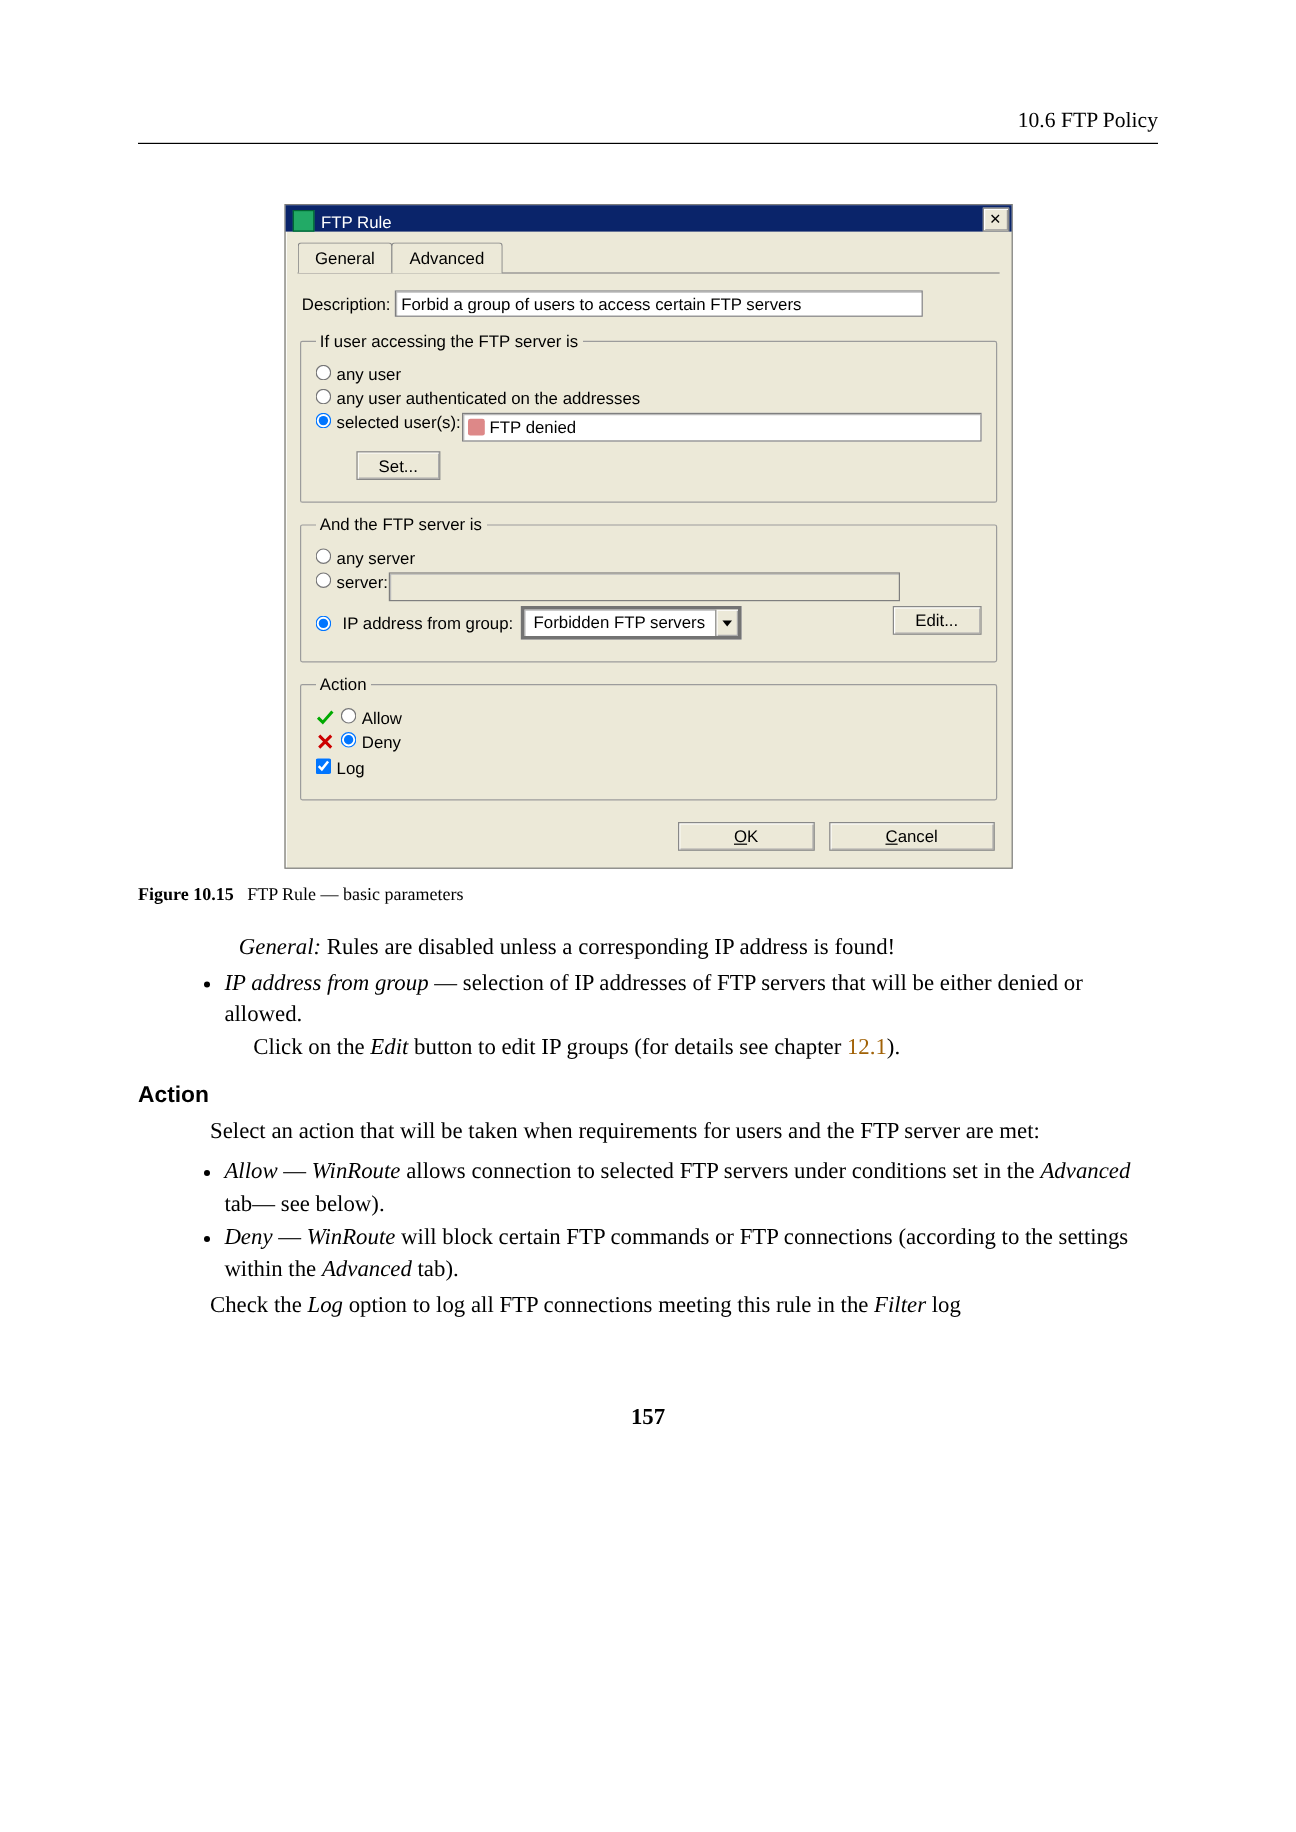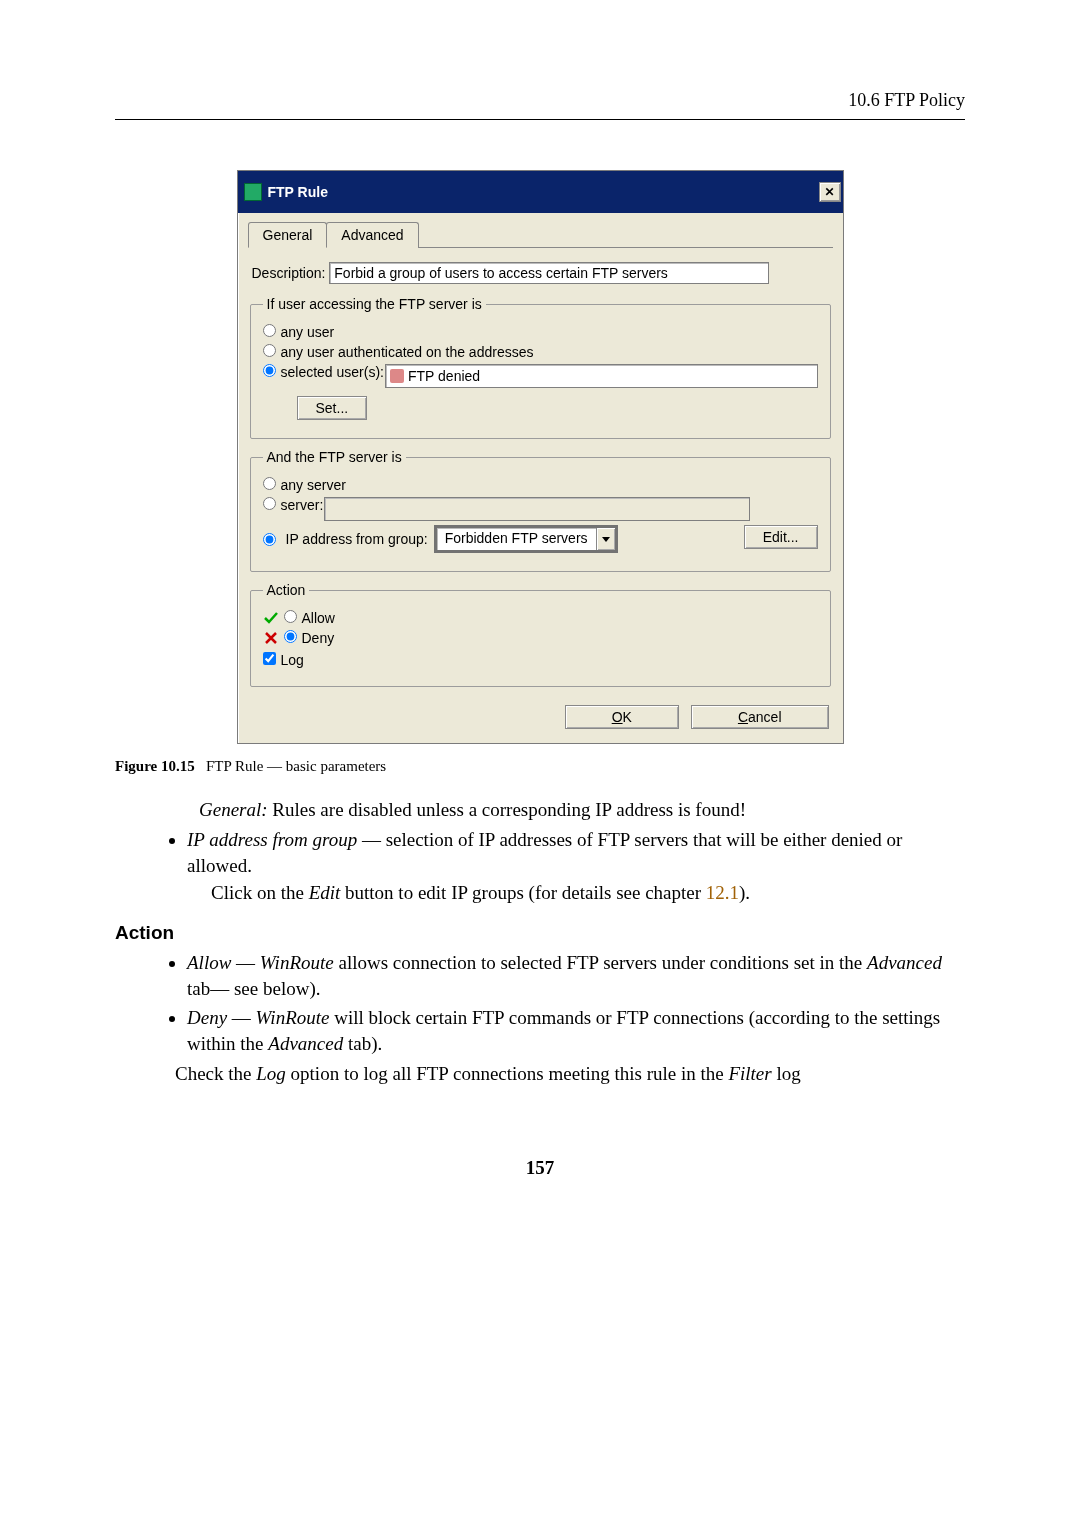--- a/index.html
+++ b/index.html
@@ -31,24 +31,24 @@
     border: 1px solid #7b7b7b;
     font-family: Tahoma, Arial, sans-serif;
     font-size: 14px;
     color: #000;
     box-shadow: 1px 1px 0 #fff inset;
   }
   .titlebar {
     background: #0a246a;
     color: #fff;
     display: flex;
-    align-items: center;
-    height: 42px;
+    align-items: flex-end;
+    height: 22px;
     padding: 0 2px 0 6px;
-    font-weight: bold;
+    font-weight: normal;
   }
   .titlebar .app-icon {
     width: 16px; height: 16px;
     background: #2a6; border: 1px solid #063;
     margin-right: 6px;
   }
   .title-text { flex: 1; }
   .close-btn {
     width: 20px; height: 18px;
     background: #ece9d8;
@@ -335,20 +335,21 @@
       <li>
         <span class="term">IP address from group</span><span> — selection of IP addresses of FTP servers that will be either denied or allowed.</span>
         <br>
         <span style="display:inline-block; text-indent:24px;">
           <span>Click on the </span><em>Edit</em><span> button to edit IP groups (for details see chapter </span><a class="ref">12.1</a><span>).</span>
         </span>
       </li>
     </ul>
 
     <div class="section-head">Action</div>
+    <p style="margin:0 0 8px 60px;">Select an action that will be taken when requirements for users and the FTP server are met:</p>
 
     <ul>
       <li>
         <span class="term">Allow</span> — <em>WinRoute</em><span> allows connection to selected FTP servers under conditions set in the </span><em>Advanced</em><span> tab— see below).</span>
       </li>
       <li>
         <span class="term">Deny</span> — <em>WinRoute</em><span> will block certain FTP commands or FTP connections (according to the settings within the </span><em>Advanced</em><span> tab).</span>
       </li>
     </ul>
 

